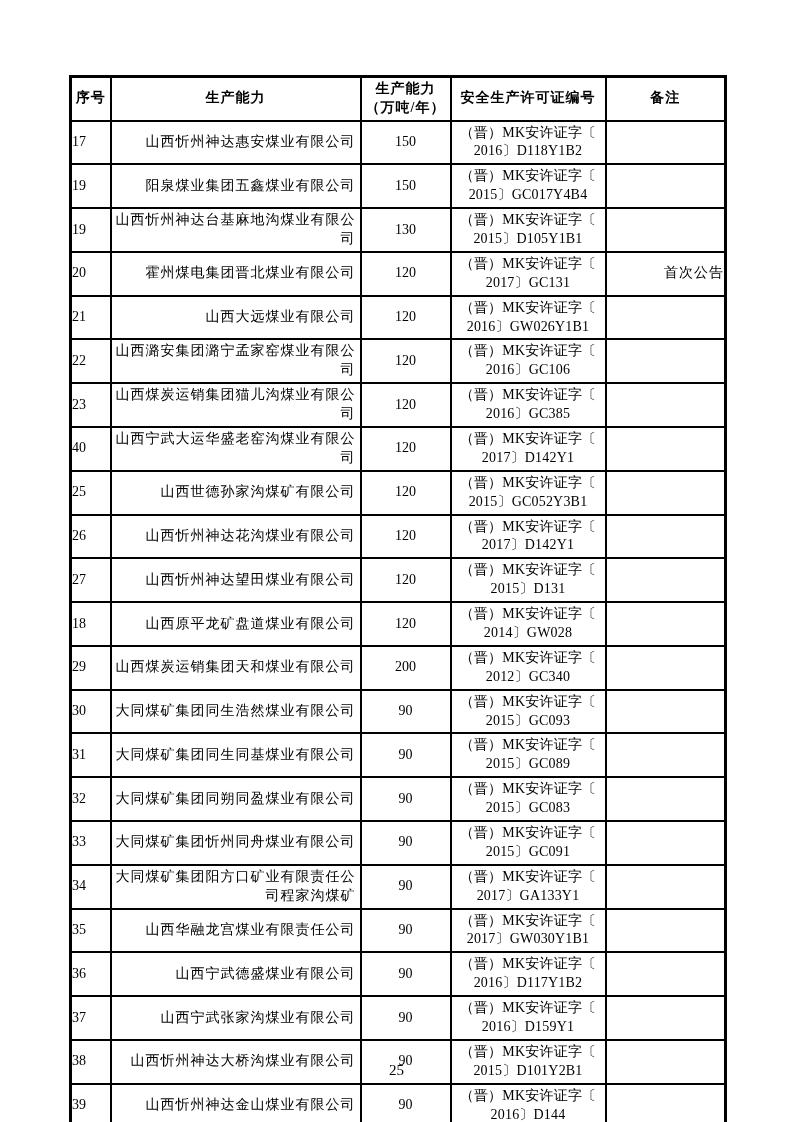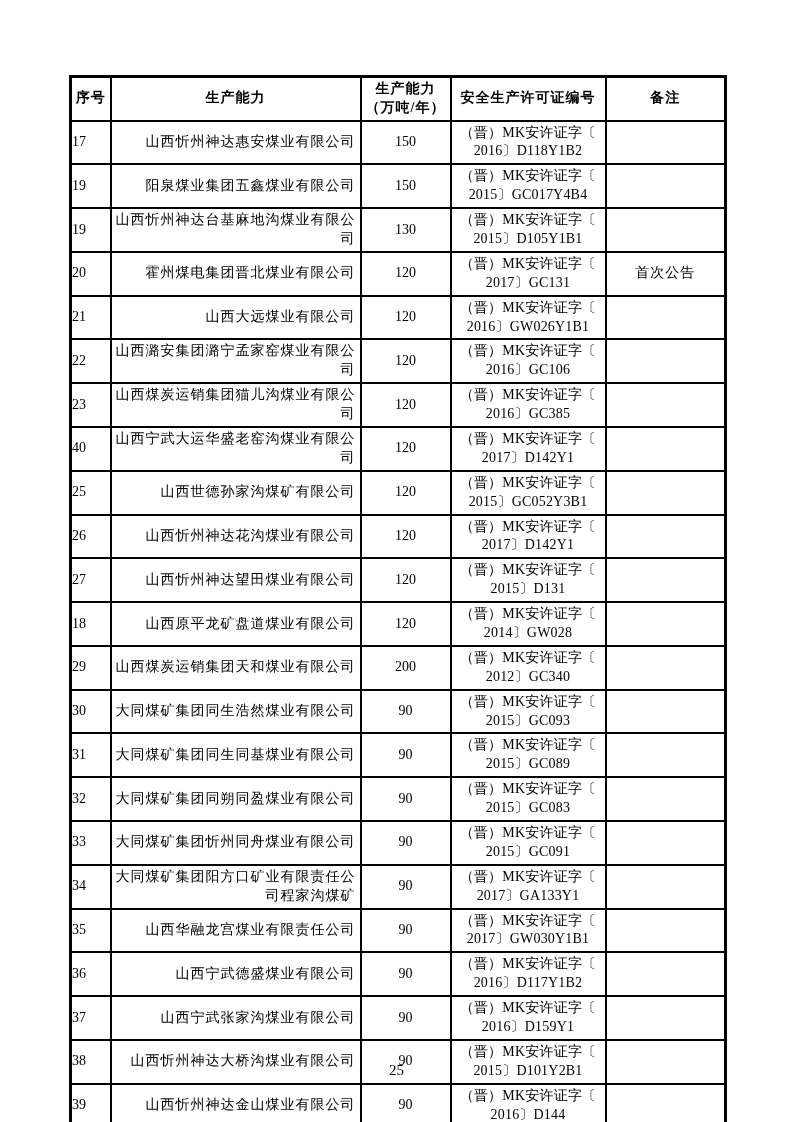--- a/index.html
+++ b/index.html
@@ -55,21 +55,21 @@
   td.c-capacity {
     text-align: center;
   }
   td.c-license {
     text-align: center;
     padding: 2px 4px;
     white-space: pre-line;
     letter-spacing: 0.2px;
   }
   td.c-remark {
-    text-align: center;
+    text-align: right;
     letter-spacing: 1px;
   }
   .hdr-two-line span { display: block; }
   .page-number {
     position: absolute;
     left: 0;
     top: 1062px;
     width: 100%;
     text-align: center;
     font-size: 15px;

